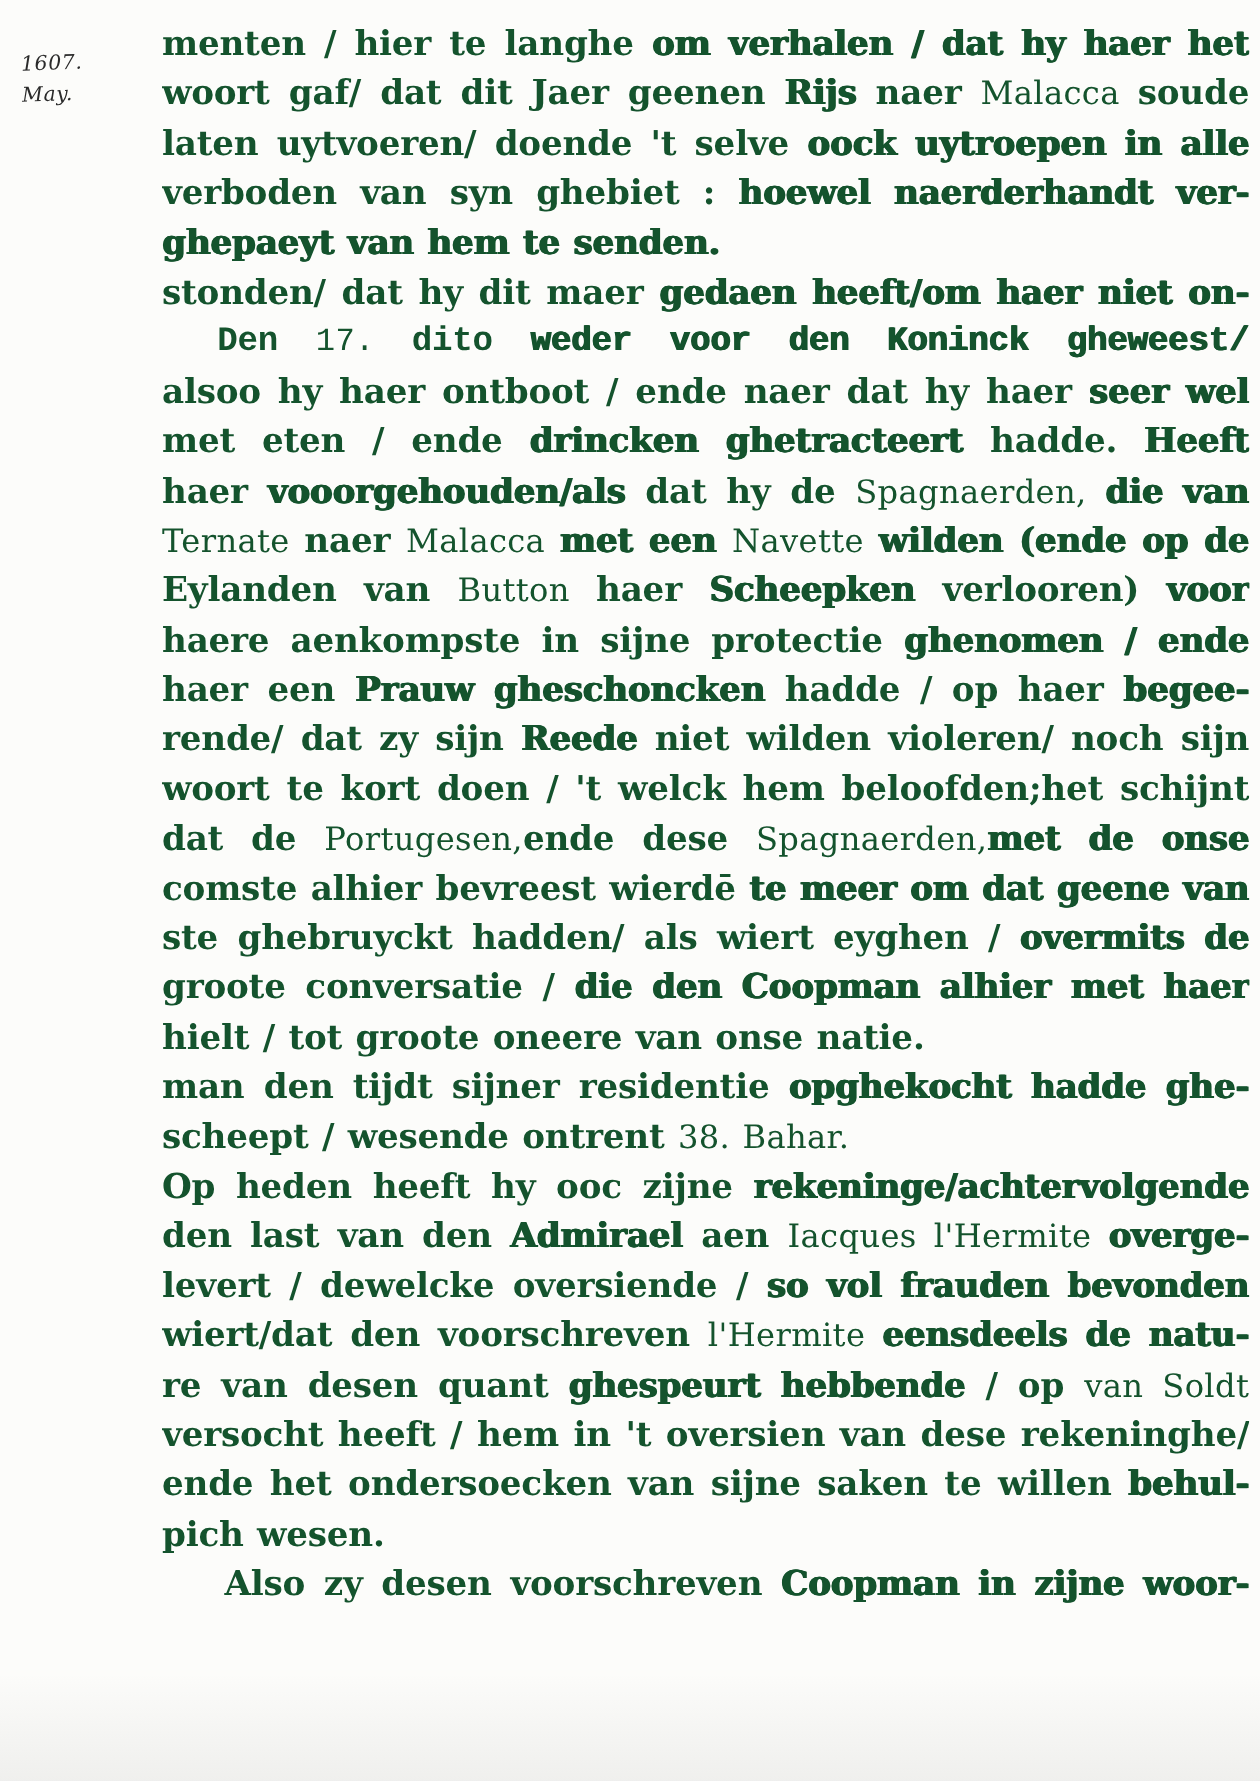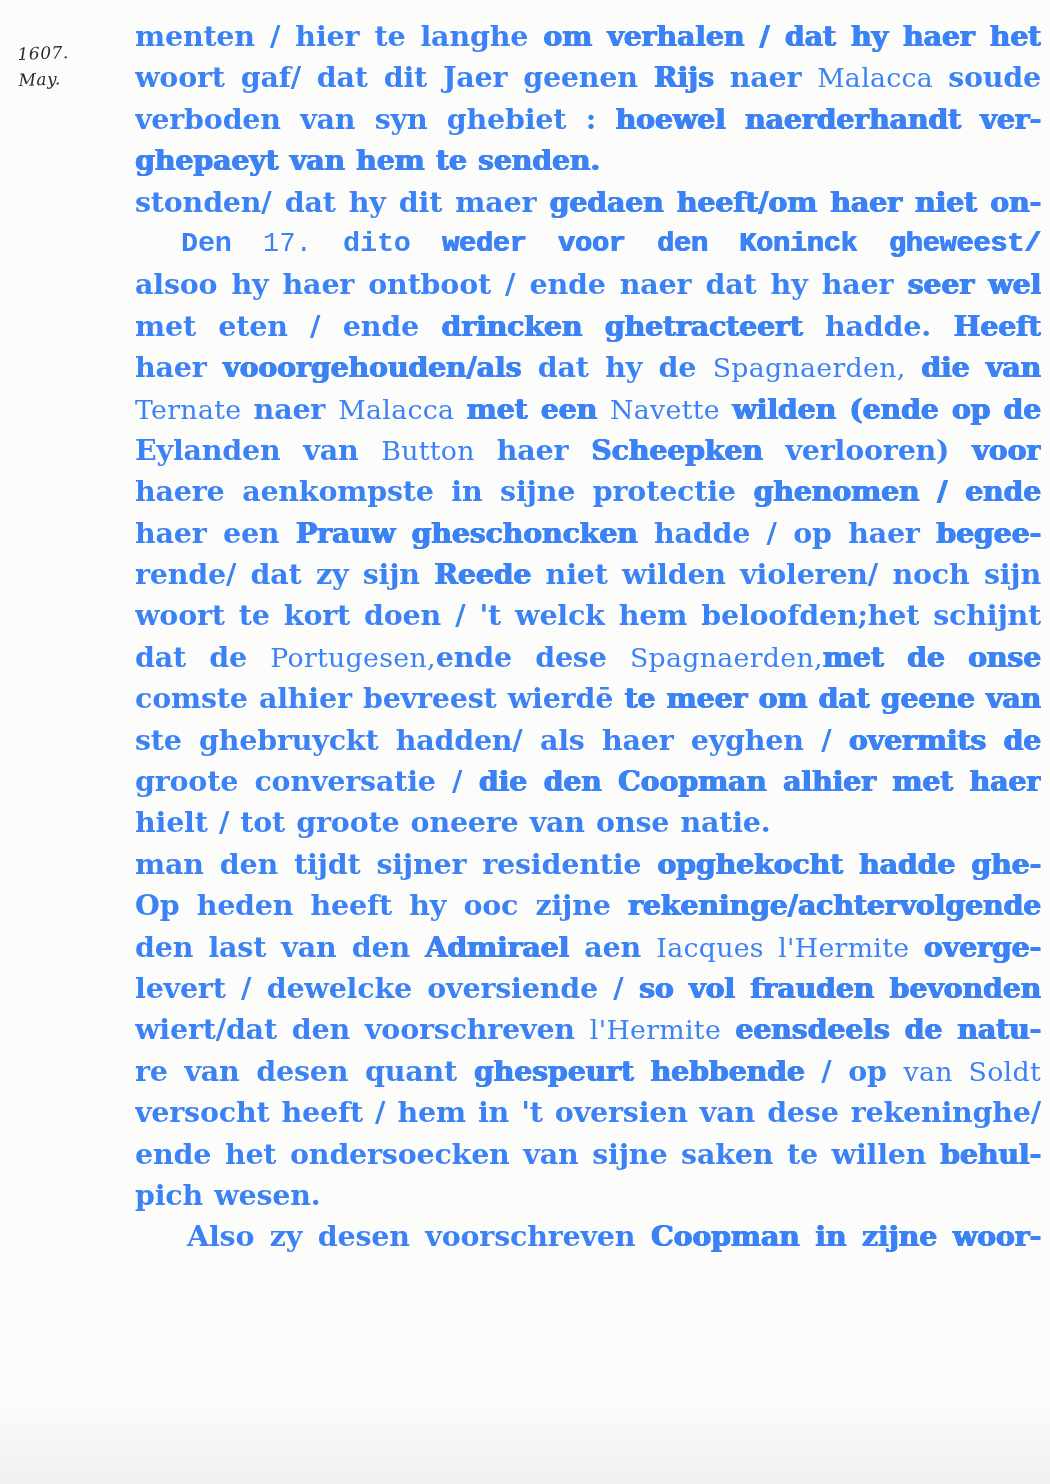--- a/index.html
+++ b/index.html
@@ -33,21 +33,21 @@
     font-style: italic;
     color: #2a2a2a;
     letter-spacing: 0.5px;
     transform: rotate(-2deg);
   }
   #text-block {
     position: absolute;
     left: 135px;
     top: 16px;
     width: 906px;
-    color: #3b82f6;
+    color: #14532d;
     font-size: 28.5px;
     font-weight: bold;
     letter-spacing: -0.2px;
     word-spacing: 1.5px;
   }
   .para { margin: 0; padding: 0; }
   .line {
     height: 41.4px;
     line-height: 41.4px;
     overflow: hidden;
@@ -77,43 +77,45 @@
 
 <div id="page">
   <div id="margin-note">
     <div>1607.</div>
     <div>May.</div>
   </div>
   <div id="text-block">
       <div class="para">
         <div class="line"><span class="seg">menten / hier te langhe </span><span class="seg b">om verhalen / </span><span class="seg b">dat hy haer het</span></div>
         <div class="line"><span class="seg">woort gaf/ dat dit Jaer geenen </span><span class="seg b">Rijs </span><span class="seg">naer </span><span class="seg r">Malacca </span><span class="seg">soude</span></div>
+        <div class="line"><span class="seg">laten uytvoeren/ doende 't selve </span><span class="seg b">oock uytroepen in alle</span></div>
         <div class="line"><span class="seg">verboden van syn ghebiet : </span><span class="seg b">hoewel naerderhandt ver-</span></div>
         <div class="line short"><span class="seg b">ghepaeyt van hem te senden.</span></div>
         <div class="line"><span class="seg">stonden/ dat hy dit maer </span><span class="seg b">gedaen heeft/om haer niet on-</span></div>
       </div>
       <div class="para">
         <div class="line" style="padding-left: 46px; font-family: Liberation Mono, monospace;"><span class="seg">Den </span><span class="seg r">17. </span><span class="seg">dito </span><span class="seg b">weder voor den Koninck gheweest/</span></div>
         <div class="line"><span class="seg">alsoo hy haer ontboot / ende naer dat hy haer </span><span class="seg b">seer wel</span></div>
         <div class="line"><span class="seg">met eten / ende </span><span class="seg b">drincken ghetracteert </span><span class="seg">hadde. </span><span class="seg b">Heeft</span></div>
         <div class="line"><span class="seg">haer </span><span class="seg b">vooorgehouden/als </span><span class="seg">dat hy de </span><span class="seg r">Spagnaerden, </span><span class="seg b">die van</span></div>
         <div class="line"><span class="seg r">Ternate </span><span class="seg">naer </span><span class="seg r">Malacca </span><span class="seg b">met een </span><span class="seg r">Navette </span><span class="seg b">wilden (ende op de</span></div>
         <div class="line"><span class="seg">Eylanden van </span><span class="seg r">Button </span><span class="seg">haer </span><span class="seg b">Scheepken </span><span class="seg">verlooren) </span><span class="seg b">voor</span></div>
         <div class="line"><span class="seg">haere aenkompste in sijne protectie </span><span class="seg b">ghenomen / ende</span></div>
         <div class="line"><span class="seg">haer een </span><span class="seg b">Prauw gheschoncken </span><span class="seg">hadde / op haer </span><span class="seg b">begee-</span></div>
         <div class="line"><span class="seg">rende/ dat zy sijn </span><span class="seg b">Reede </span><span class="seg">niet wilden violeren/ noch sijn</span></div>
         <div class="line"><span class="seg">woort te kort doen / 't welck hem beloofden;het schijnt</span></div>
         <div class="line"><span class="seg">dat de </span><span class="seg r">Portugesen,</span><span class="seg">ende dese </span><span class="seg r">Spagnaerden,</span><span class="seg b">met de onse hare</span></div>
         <div class="line"><span class="seg">comste alhier bevreest wierdē </span><span class="seg b">te meer om dat geene van</span></div>
-        <div class="line"><span class="seg">ste ghebruyckt hadden/ als haer eyghen / </span><span class="seg b">overmits de</span></div>
+        <div class="line"><span class="seg">ste ghebruyckt hadden/ als wiert eyghen / </span><span class="seg b">overmits de</span></div>
         <div class="line"><span class="seg">groote conversatie / </span><span class="seg b">die den Coopman alhier met haer</span></div>
         <div class="line short"><span class="seg">hielt / tot groote oneere van onse natie.</span></div>
       </div>
       <div class="para">
         <div class="line"><span class="seg">man den tijdt sijner residentie </span><span class="seg b">opghekocht hadde ghe-</span></div>
+        <div class="line short"><span class="seg">scheept / wesende ontrent </span><span class="seg r">38. Bahar.</span></div>
       </div>
       <div class="para">
         <div class="line"><span class="seg">Op heden heeft hy ooc zijne </span><span class="seg b">rekeninge/achtervolgende</span></div>
         <div class="line"><span class="seg">den last van den </span><span class="seg b">Admirael </span><span class="seg">aen </span><span class="seg r">Iacques l'Hermite </span><span class="seg b">overge-</span></div>
         <div class="line"><span class="seg">levert / dewelcke oversiende / </span><span class="seg b">so vol frauden bevonden</span></div>
         <div class="line"><span class="seg">wiert/dat den voorschreven </span><span class="seg r">l'Hermite </span><span class="seg b">eensdeels de natu-</span></div>
         <div class="line"><span class="seg">re van desen quant </span><span class="seg b">ghespeurt hebbende </span><span class="seg">/ op </span><span class="seg r">van Soldt</span></div>
         <div class="line"><span class="seg">versocht heeft / hem in 't oversien van dese rekeninghe/</span></div>
         <div class="line"><span class="seg">ende het ondersoecken van sijne saken te willen </span><span class="seg b">behul-</span></div>
         <div class="line short"><span class="seg">pich wesen.</span></div>

